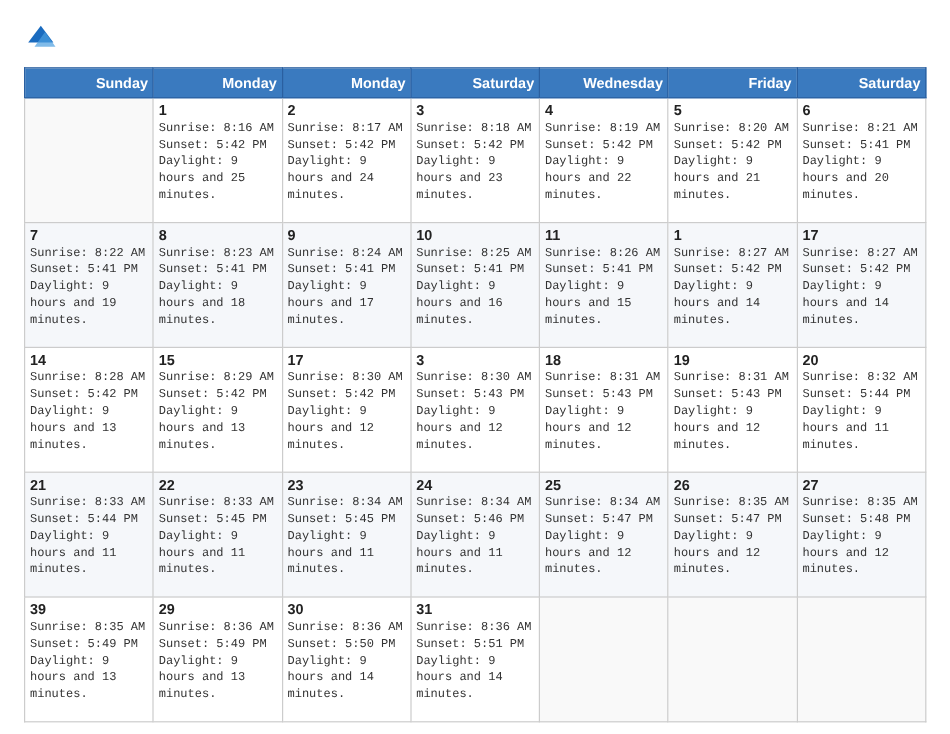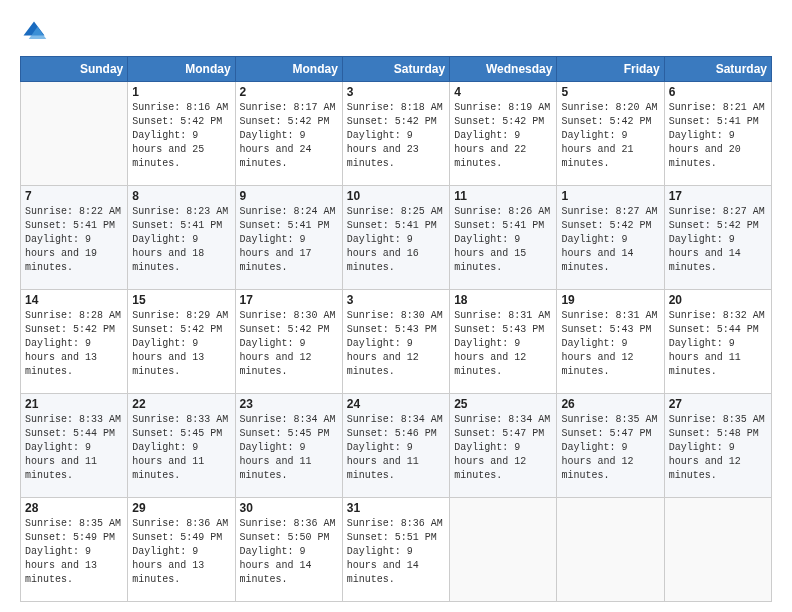--- a/index.html
+++ b/index.html
@@ -248,21 +248,21 @@
             <div class="day-number">26</div>
             <div class="day-info">Sunrise: 8:35 AM<br>Sunset: 5:47 PM<br>Daylight: 9 hours and 12 minutes.</div>
           </td>
           <td>
             <div class="day-number">27</div>
             <div class="day-info">Sunrise: 8:35 AM<br>Sunset: 5:48 PM<br>Daylight: 9 hours and 12 minutes.</div>
           </td>
         </tr>
         <tr>
           <td>
-            <div class="day-number">28</div>
+            <div class="day-number">39</div>
             <div class="day-info">Sunrise: 8:35 AM<br>Sunset: 5:49 PM<br>Daylight: 9 hours and 13 minutes.</div>
           </td>
           <td>
             <div class="day-number">29</div>
             <div class="day-info">Sunrise: 8:36 AM<br>Sunset: 5:49 PM<br>Daylight: 9 hours and 13 minutes.</div>
           </td>
           <td>
             <div class="day-number">30</div>
             <div class="day-info">Sunrise: 8:36 AM<br>Sunset: 5:50 PM<br>Daylight: 9 hours and 14 minutes.</div>
           </td>

